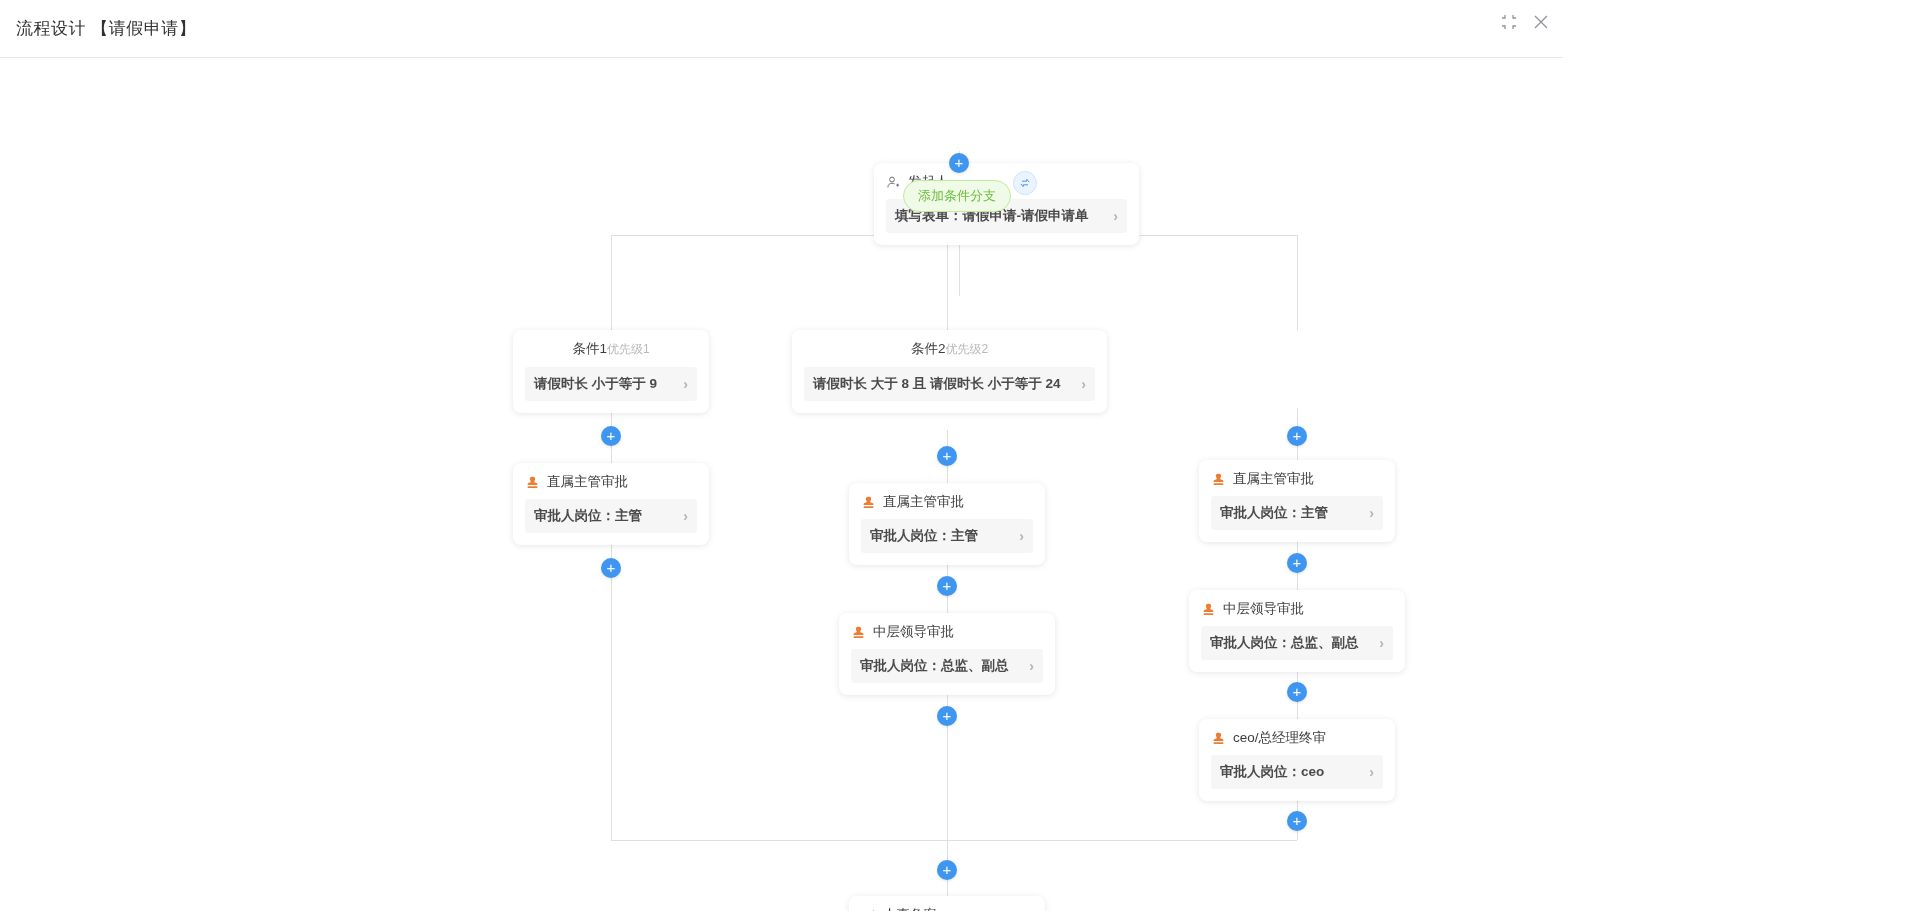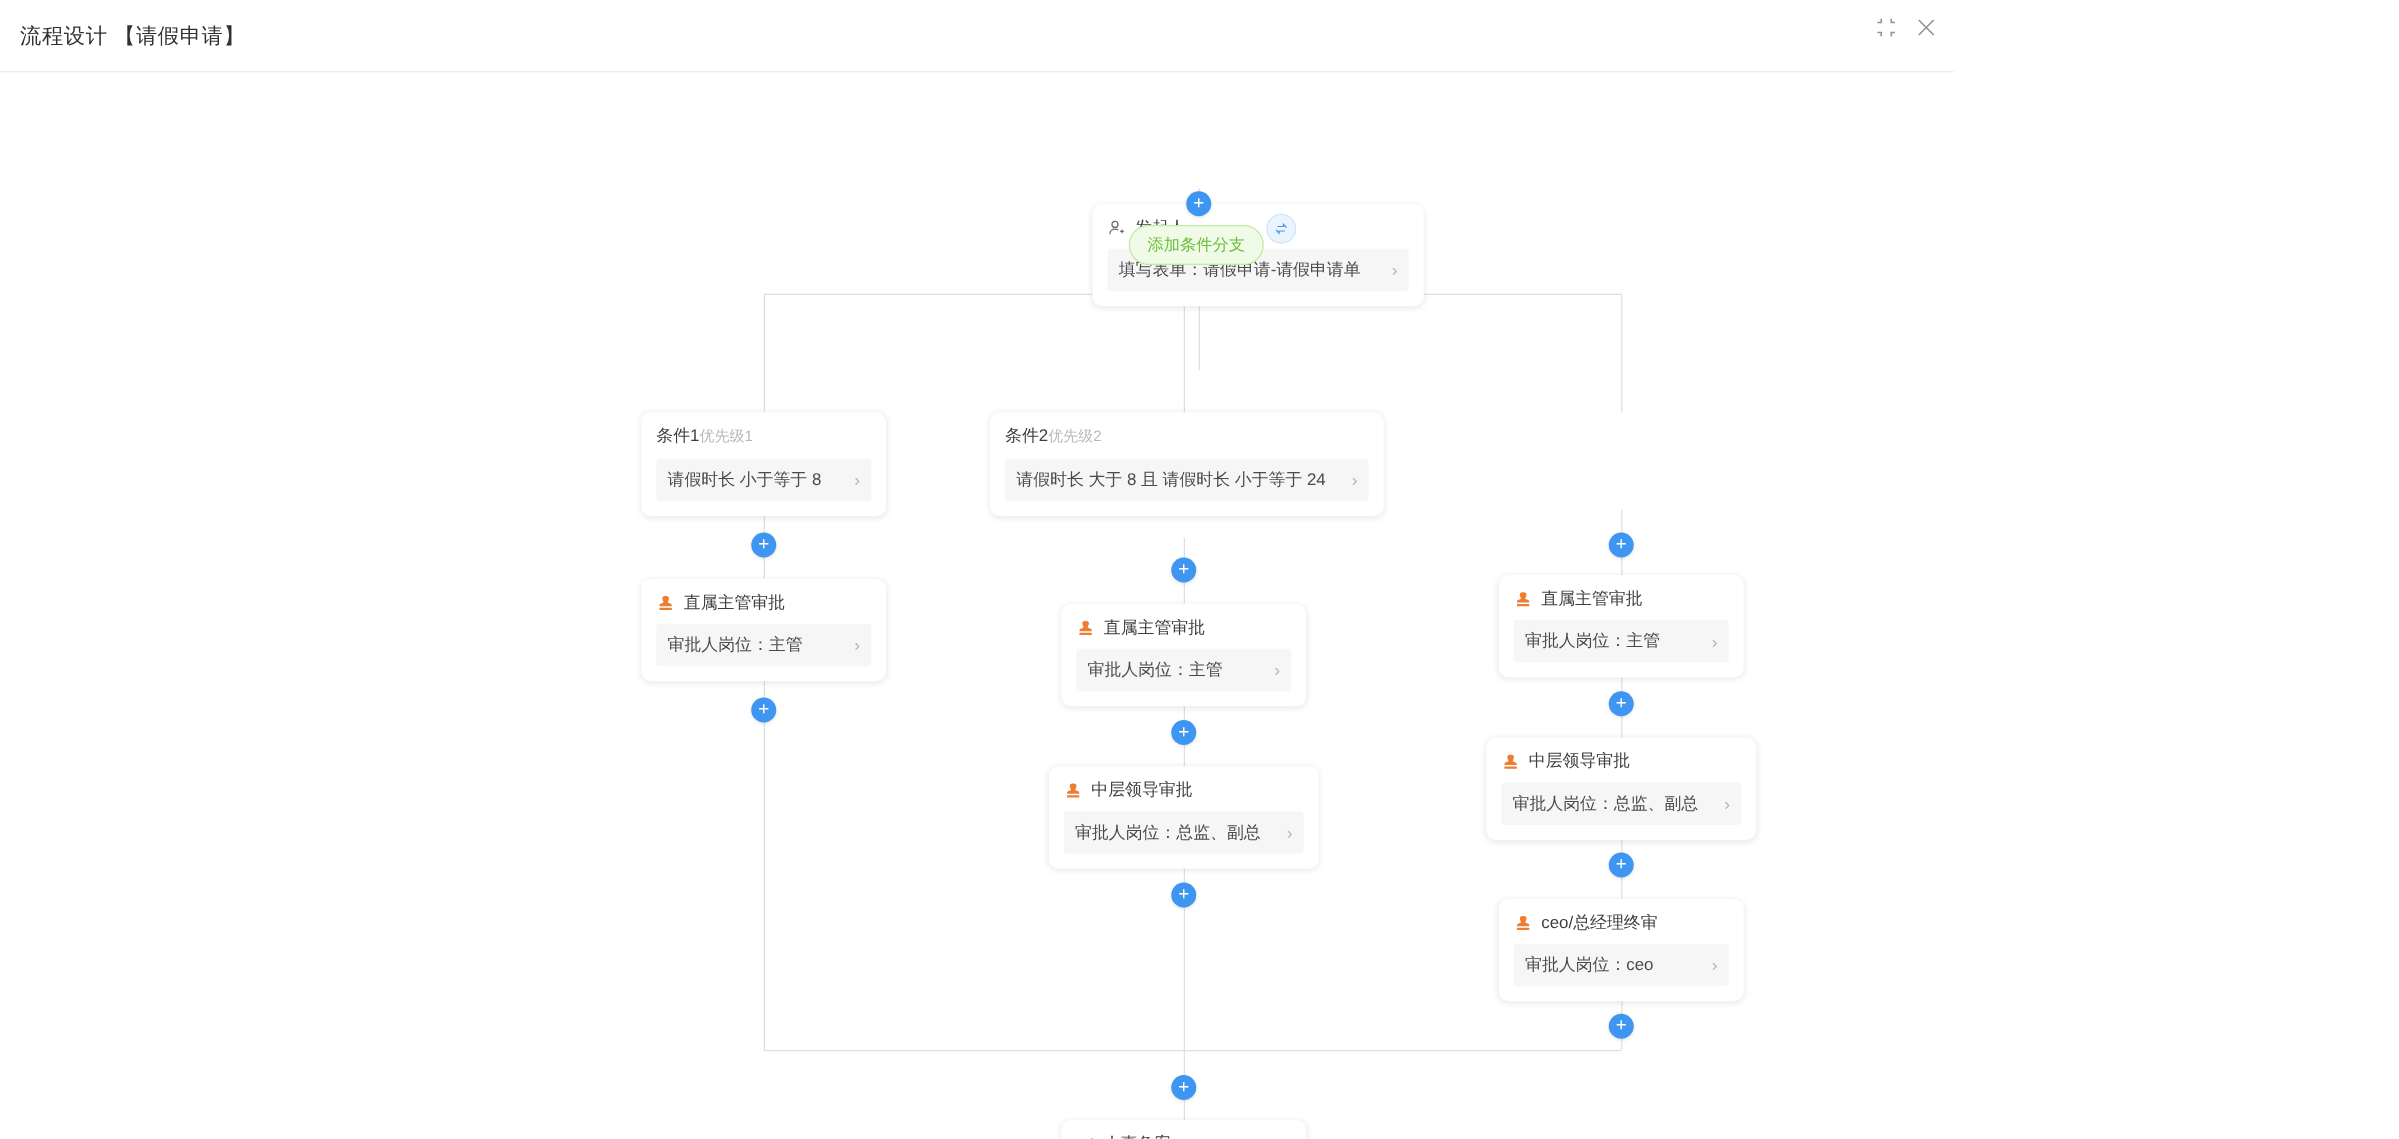--- a/index.html
+++ b/index.html
@@ -83,29 +83,30 @@
   .node-head {
     display: flex; align-items: center; gap: 7px;
     font-size: 13.5px; color: #3d3d3d; margin-bottom: 8px;
   }
   .node-head .ic { width: 15px; height: 15px; flex: none; display: block; }
   .node-body {
     background: #f6f6f6; border-radius: 3px;
     padding: 7px 9px; font-size: 13.5px; color: #4a4a4a;
     display: flex; align-items: center; justify-content: space-between; gap: 17px;
     line-height: 1.45;
+    font-weight: bold;
   }
   .node-body .chev { color: #b4b4b4; font-size: 14px; flex: none; }
   .node-plain {
     font-size: 13px; color: #b0b0b0; padding: 4px 0 2px 0;
   }
 
   
   .cond-head {
-    display: flex; align-items: center; justify-content: flex-start;
+    display: flex; align-items: center; justify-content: center;
     font-size: 13.5px; color: #3d3d3d; margin-bottom: 9px;
   }
   .cond-pri { font-size: 12px; color: #b8b8b8; }
 
   
   .plus {
     position: absolute; width: 20px; height: 20px; border-radius: 50%;
     background: #3f96f0; color: #fff; cursor: pointer;
     display: flex; align-items: center; justify-content: center;
     font-size: 15px; line-height: 1; font-family: "Liberation Sans", sans-serif;
@@ -245,21 +246,21 @@
           <path d="M15 13 L7 13 L7 16 L3 11.5"></path>
       </svg>
     </div>
 
     <div class="node" style="left:513px; top:272px; width:196px;">
       <div class="cond-head">
         <span>条件1</span>
         <span class="cond-pri">优先级1</span>
       </div>
       <div class="node-body">
-        <span>请假时长 小于等于 8</span>
+        <span>请假时长 小于等于 9</span>
         <span class="chev">›</span>
       </div>
     </div>
     <div class="plus" style="left:601px; top:368px;">
         <span>+</span>
       </div>
     <div class="node" style="left:513px; top:405px; width:196px;">
       <div class="node-head">
         <svg class="ic" viewBox="0 0 20 20" fill="#ed7d31">
           <path d="M7 3.2 C6 4.6 6.6 6.6 7.4 8 C7.9 8.9 7.6 9.6 6.8 9.9 L4.6 10.7 C3.9 11 3.5 11.6 3.5 12.3 L3.5 13.3 L16.5 13.3 L16.5 12.3 C16.5 11.6 16.1 11 15.4 10.7 L13.2 9.9 C12.4 9.6 12.1 8.9 12.6 8 C13.4 6.6 14 4.6 13 3.2 C12.1 2 7.9 2 7 3.2 Z"></path>

